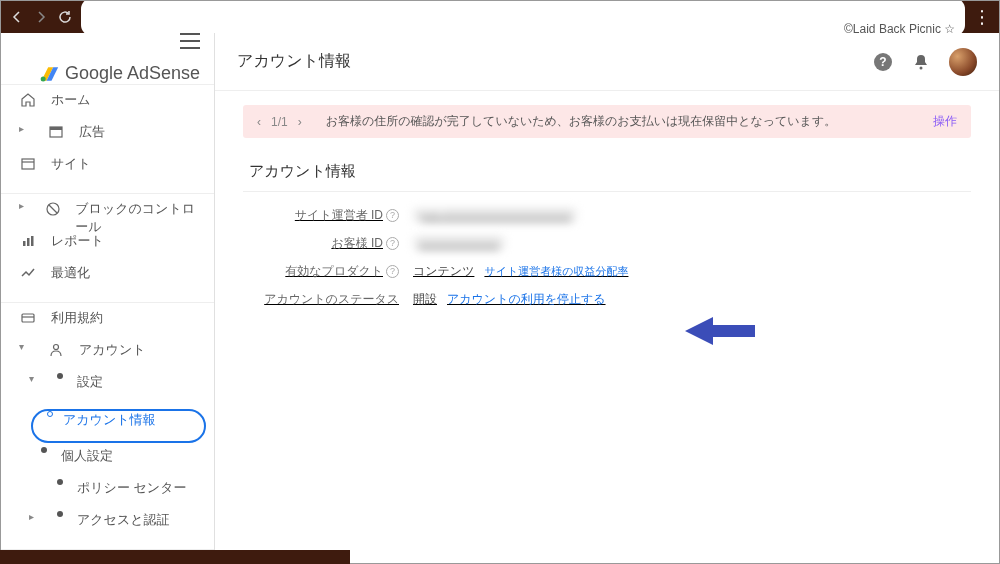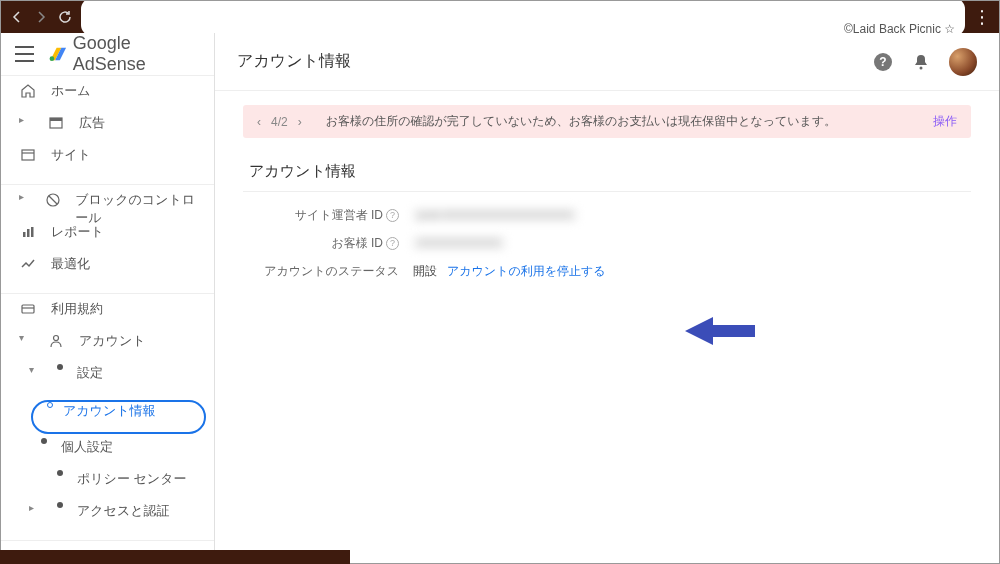--- a/index.html
+++ b/index.html
@@ -9,21 +9,21 @@
 .browser-bar { height: 32px; background: #3e1b0e; display: flex; align-items: center; padding: 0 8px; gap: 8px; }
 .nav-btn { width: 16px; height: 16px; display: flex; align-items: center; justify-content: center; color: #ddd; cursor: pointer; }
 .url-bar { flex: 1; height: 38px; background: #fff; border-radius: 11px; display: flex; align-items: flex-end; justify-content: flex-end; padding: 0 10px; font-size: 12px; color: #555; }
 .kebab { width: 18px; display: flex; align-items: center; justify-content: center; color: #fff; cursor: pointer; font-size: 18px; }
 
 
 .page { display: flex; height: 532px; }
 
 
 .sidebar { width: 214px; border-right: 1px solid #e0e0e0; display: flex; flex-direction: column; font-size: 13px; color: #444; }
-.app-header { height: 58px; display: flex; align-items: center; padding: 0 14px; gap: 14px; border-bottom: 1px solid #eee; }
+.app-header { height: 58px; display: flex; align-items: flex-end; padding: 0 14px; gap: 14px; border-bottom: 1px solid #eee; flex-direction: column; }
 .hamburger { width: 20px; height: 16px; display: flex; flex-direction: column; justify-content: space-between; cursor: pointer; }
 .hamburger span { height: 2px; background: #555; }
 .logo { display: flex; align-items: center; gap: 6px; }
 .logo-icon { width: 20px; height: 20px; }
 .logo-text { font-size: 18px; color: #555; }
 .sb-section { padding: 6px 0; border-bottom: 1px solid #eee; }
 .sb-item { display: flex; align-items: flex-start; height: 32px; padding: 0 18px; gap: 14px; cursor: pointer; color: #555; }
 .sb-icon { width: 18px; height: 18px; display: flex; align-items: center; justify-content: center; color: #666; }
 .sb-caret { width: 10px; font-size: 10px; color: #888; margin-right: 4px; }
 .sb-item.indent1 { padding-left: 28px; }
@@ -44,21 +44,21 @@
 .content { padding: 14px 28px; flex: 1; overflow: auto; background: #fff; }
 .alert { background: #fde7e7; border-radius: 3px; padding: 8px 14px; display: flex; align-items: center; font-size: 12px; color: #555; margin-bottom: 14px; }
 .alert-nav { display: flex; align-items: center; gap: 10px; margin-right: 24px; color: #888; }
 .alert-nav .chev { font-size: 12px; cursor: pointer; }
 .alert-msg { flex: 1; }
 .alert-action { color: #8b5cf6; cursor: pointer; margin-left: auto; }
 
 .section-title { font-size: 15px; color: #333; padding: 10px 6px; border-bottom: 1px solid #eee; margin-bottom: 12px; }
 
 .info-rows { display: flex; flex-direction: column; gap: 6px; font-size: 12px; }
-.row { display: flex; align-items: center; min-height: 22px; }
+.row { display: flex; align-items: center; min-height: 22px; text-decoration: underline; }
 .row-label { width: 160px; text-align: right; color: #666; padding-right: 4px; }
 .row-label .q { display: inline-block; width: 13px; height: 13px; border: 1px solid #aaa; border-radius: 50%; font-size: 9px; line-height: 11px; text-align: center; color: #aaa; margin-left: 3px; vertical-align: middle; }
 .row-val { padding-left: 10px; color: #444; display: flex; align-items: center; gap: 10px; }
 .blurred { filter: blur(4px); color: #bbb; background: #eee; border-radius: 3px; padding: 0 6px; }
 .link { color: #1a73e8; cursor: pointer; }
 .small-link { color: #1a73e8; font-size: 11px; cursor: pointer; }
 
 .arrow-annot { position: absolute; left: 470px; top: 222px; pointer-events: none; }
 .arrow-annot svg { width: 70px; height: 36px; }
 
@@ -235,40 +235,47 @@
             </svg>
           </div>
         <div class="avatar"></div>
       </div>
     </div>
 
     <div class="content" style="position:relative;">
       <div class="alert">
         <div class="alert-nav">
           <span class="chev">‹</span>
-          <span>4/2</span>
+          <span>1/1</span>
           <span class="chev">›</span>
         </div>
         <div class="alert-msg">お客様の住所の確認が完了していないため、お客様のお支払いは現在保留中となっています。</div>
         <div class="alert-action">操作</div>
       </div>
 
       <div class="section-title">アカウント情報</div>
 
       <div class="info-rows">
         <div class="row">
           <div class="row-label"><span>サイト運営者 ID</span><span class="q">?</span></div>
           <div class="row-val">
               <span class="blurred">pub-XXXXXXXXXXXXXXXX</span>
             </div>
         </div>
         <div class="row">
           <div class="row-label"><span>お客様 ID</span><span class="q">?</span></div>
           <div class="row-val">
               <span class="blurred">XXXXXXXXXX</span>
+            </div>
+        </div>
+        <div class="row">
+          <div class="row-label"><span>有効なプロダクト</span><span class="q">?</span></div>
+          <div class="row-val">
+              <span>コンテンツ</span>
+              <span class="small-link">サイト運営者様の収益分配率</span>
             </div>
         </div>
         <div class="row">
           <div class="row-label"><span>アカウントのステータス</span></div>
           <div class="row-val">
               <span>開設</span>
               <span class="link">アカウントの利用を停止する</span>
             </div>
         </div>
       </div>

